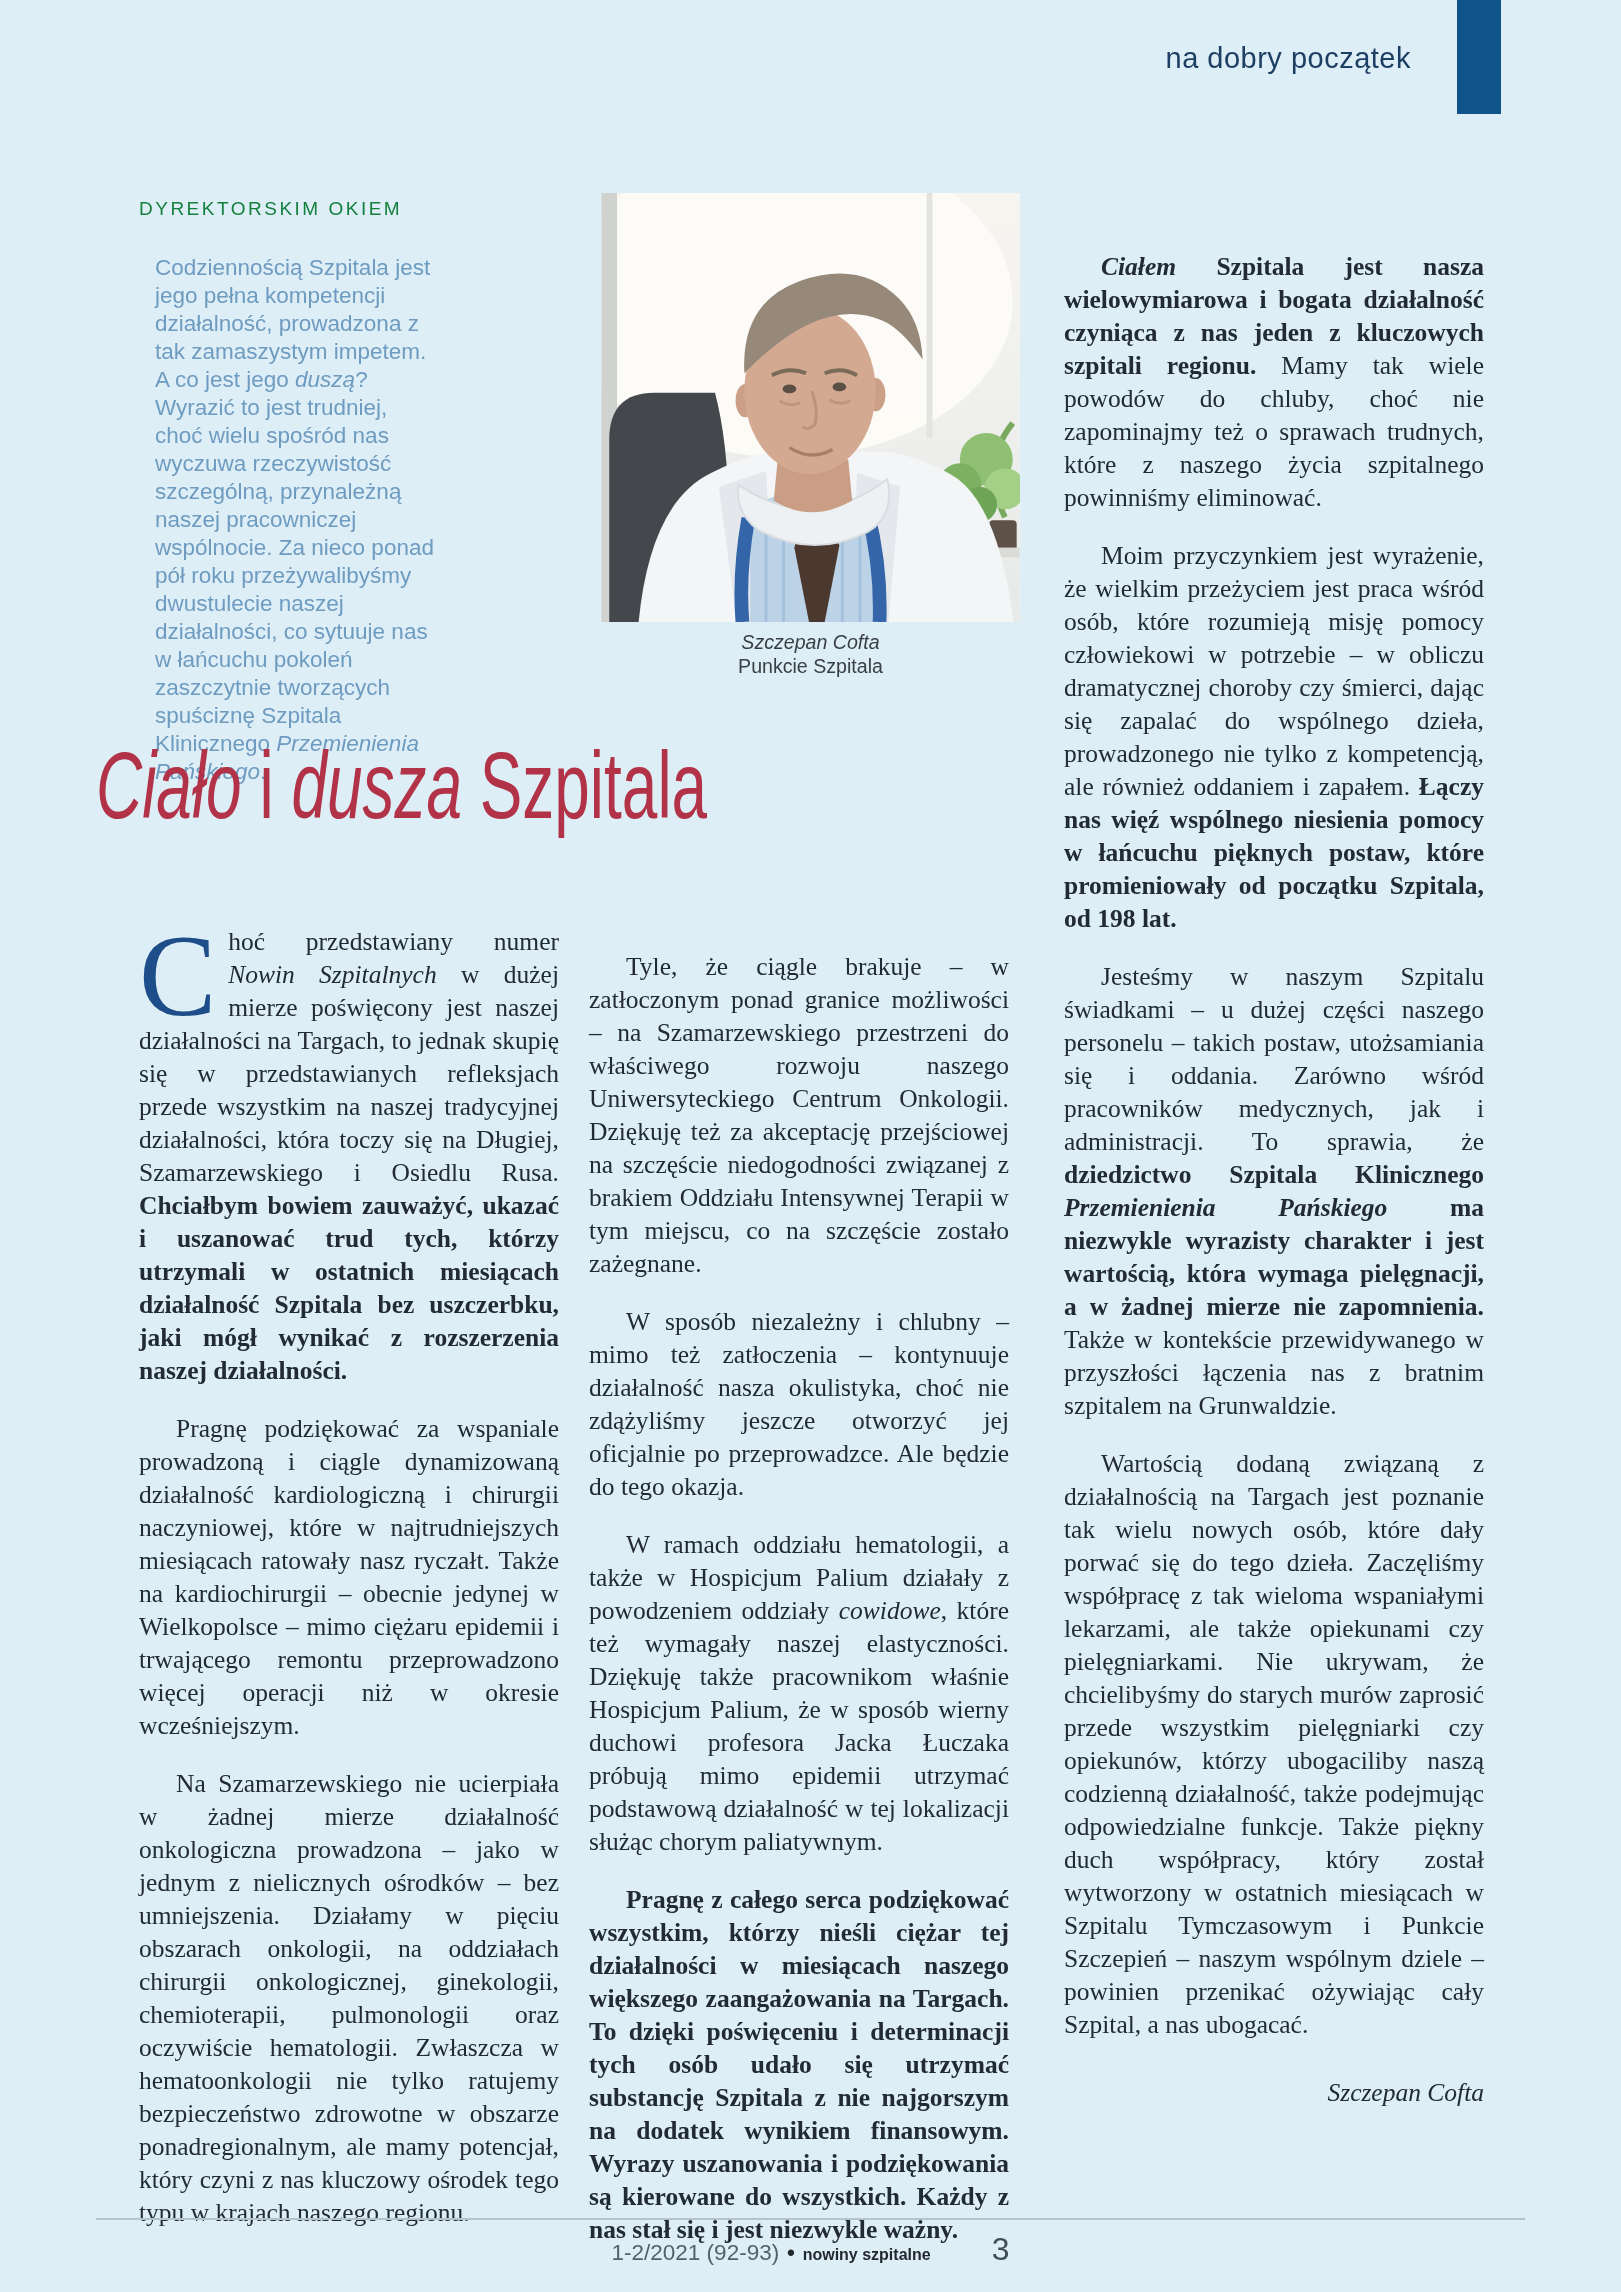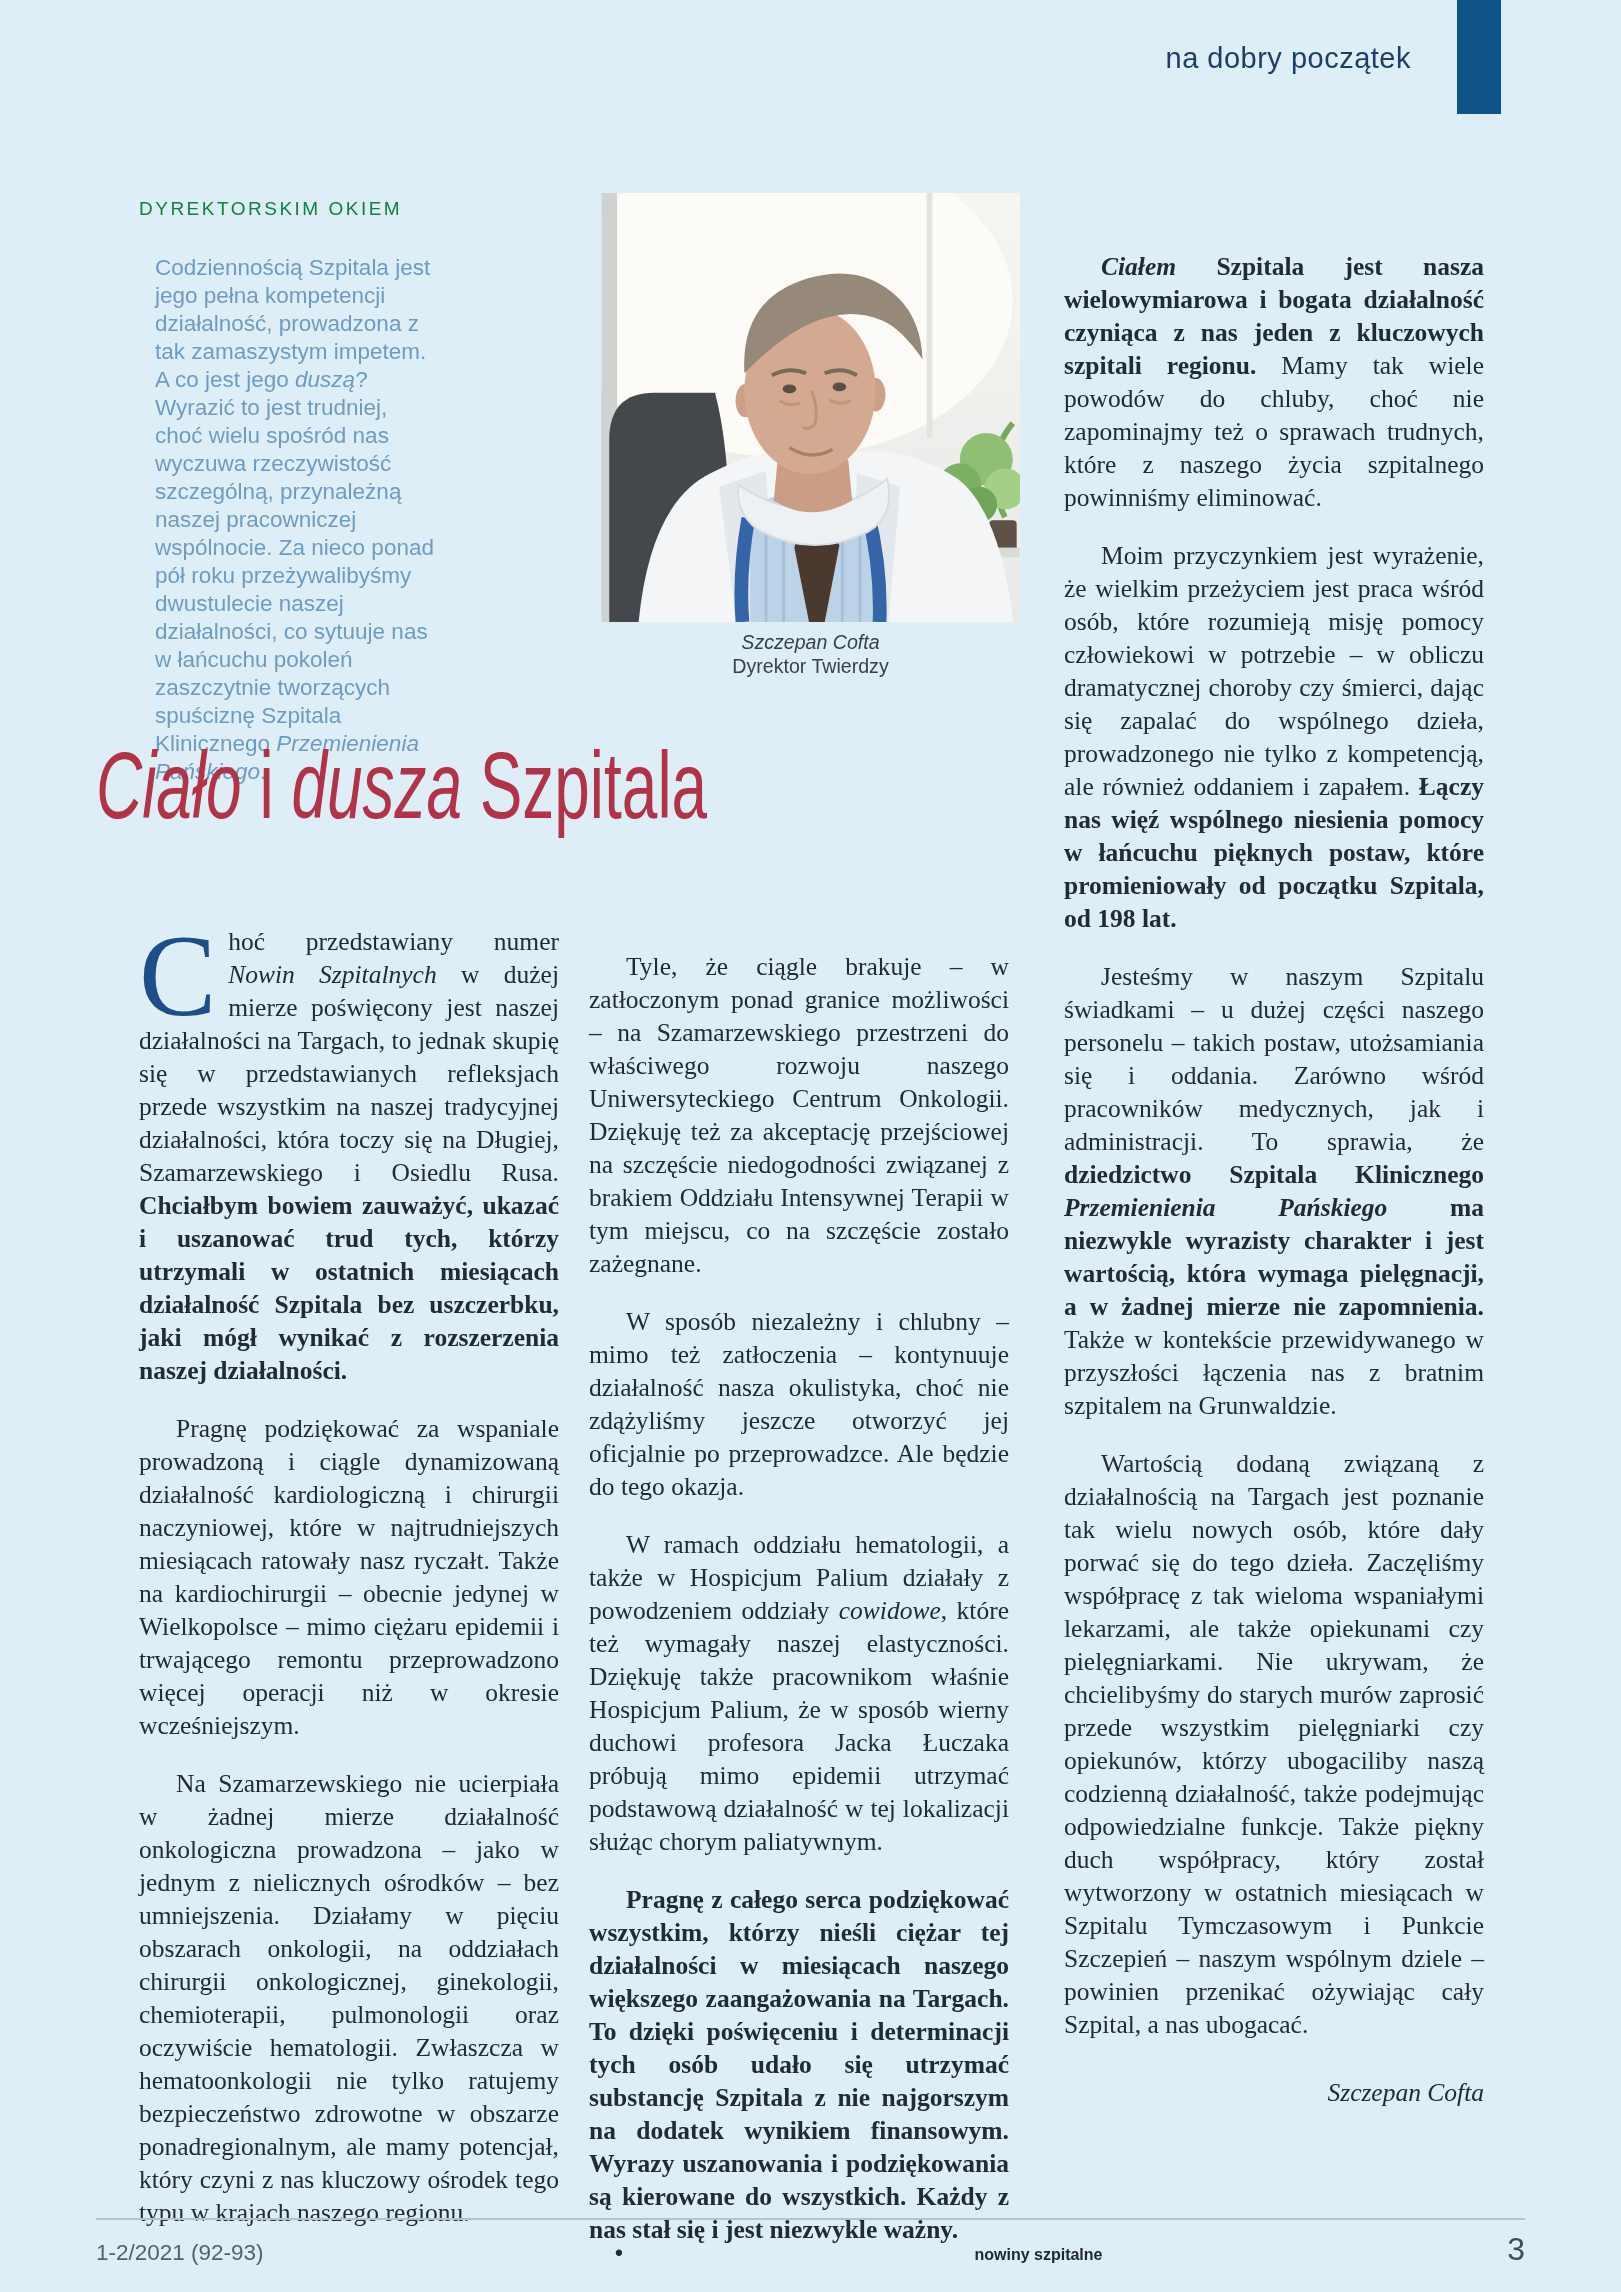--- a/index.html
+++ b/index.html
@@ -69,21 +69,21 @@
     font-size:116px;line-height:94px;
     color:#1d4e89;
     margin:3.9px 11.8px 0 0;
   }
   .footer-rule{
     position:absolute;left:96px;top:2218px;width:1429px;height:2px;
     background:#b6c3cc;
   }
   .footer{
     position:absolute;left:96px;top:2231px;width:1429px;
-    display:flex;justify-content:space-between;align-items:baseline;
+    display:flex;justify-content:center;align-items:baseline;
     font-family:"Liberation Sans",sans-serif;
   }
   .footer .issue{font-size:22.5px;font-weight:300;color:#55606b;}
   .footer .sep{font-size:22.5px;font-weight:bold;color:#23282e;margin:0 7.8px;}
   .footer .mag{font-size:16px;font-weight:bold;color:#23282e;}
   .footer .pageno{font-size:32px;color:#414c57;margin-left:61px;}
 </style>
 </head>
 <body>
 
@@ -146,21 +146,21 @@
         <path d="M182,212 q10,7 21,2" stroke="#c09579" stroke-width="3" fill="none"></path>
         <path d="M233,211 q10,7 21,1" stroke="#c09579" stroke-width="3" fill="none"></path>
         <path d="M215,202 q7,22 3,34 q-6,7 -13,3" stroke="#bf9377" stroke-width="3" fill="none"></path>
         <path d="M192,260 q22,14 44,2" stroke="#a97f66" stroke-width="3.5" fill="none"></path>
       </g>
     </svg>
   </figure>
 
   <div class="caption">
     <div class="caption-name">Szczepan Cofta</div>
-    <div class="caption-role">Dyrektor Twierdzy</div>
+    <div class="caption-role">Punkcie Szpitala</div>
   </div>
 
   <h1 class="title"><span class="i">Ciało</span><span> i </span><span class="i">dusza</span><span> Szpitala</span></h1>
 
   <div class="col col-1">
     <span class="dropcap">C</span>
     <div style="display:contents"><p class="para"><span>hoć przedstawiany numer </span><span class="i">Nowin Szpitalnych</span><span> w dużej mierze poświęcony jest naszej działalności na Targach, to jednak skupię się w przedstawianych refleksjach przede wszystkim na naszej tradycyjnej działalności, która toczy się na Długiej, Szamarzewskiego i Osiedlu Rusa. </span><span class="b">Chciałbym bowiem zauważyć, ukazać i uszanować trud tych, którzy utrzymali w ostatnich miesiącach działalność Szpitala bez uszczerbku, jaki mógł wynikać z rozszerzenia naszej działalności.</span></p><p class="para indent"><span>Pragnę podziękować za wspaniale prowadzoną i ciągle dynamizowaną działalność kardiologiczną i chirurgii naczyniowej, które w najtrudniejszych miesiącach ratowały nasz ryczałt. Także na kardiochirurgii – obecnie jedynej w Wielkopolsce – mimo ciężaru epidemii i trwającego remontu przeprowadzono więcej operacji niż w okresie wcześniejszym.</span></p><p class="para indent"><span>Na Szamarzewskiego nie ucierpiała w żadnej mierze działalność onkologiczna prowadzona – jako w jednym z nielicznych ośrodków – bez umniejszenia. Działamy w pięciu obszarach onkologii, na oddziałach chirurgii onkologicznej, ginekologii, chemioterapii, pulmonologii oraz oczywiście hematologii. Zwłaszcza w hematoonkologii nie tylko ratujemy bezpieczeństwo zdrowotne w obszarze ponadregionalnym, ale mamy potencjał, który czyni z nas kluczowy ośrodek tego typu w krajach naszego regionu.</span></p></div>
   </div>
 
   <div class="col col-2">

